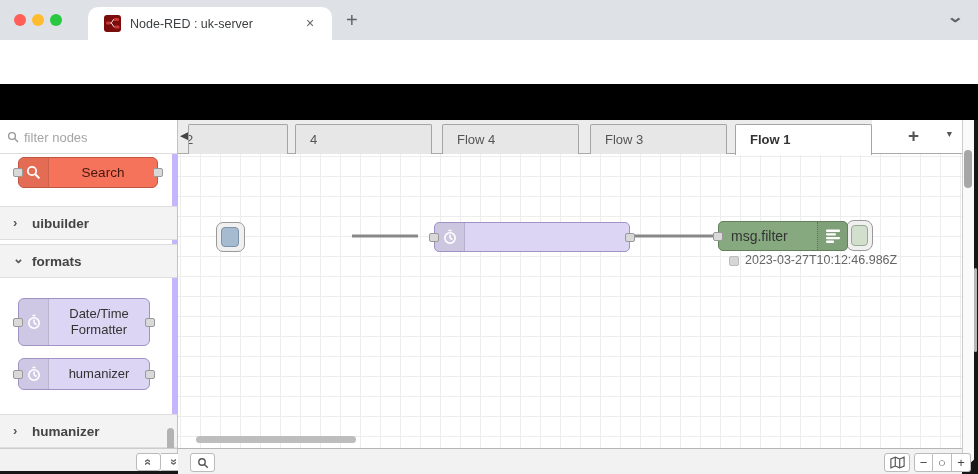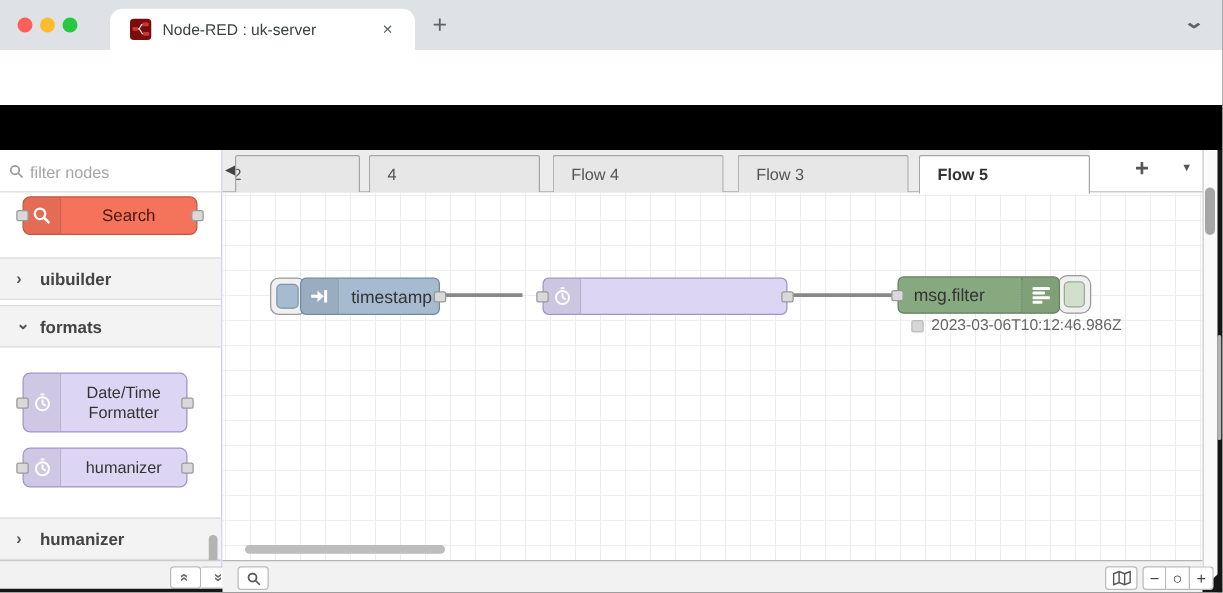--- a/index.html
+++ b/index.html
@@ -44,21 +44,21 @@
   .nr-header { left:0; top:84px; width:978px; height:36px; background:#000; }
   .brand { left:64px; top:93px; color:#fff; font-size:16px; letter-spacing:.2px; }
   .deploy { left:776px; top:89px; width:128px; height:26px; background:#3e3e3e; border-radius:3px; display:flex; align-items:center; }
   .deploy-label { color:#999; font-size:14px; margin-left:8px; }
   .deploy-caret { color:#888; font-size:10px; margin-left:14px; }
   .deploy-sep { width:1px; height:26px; background:#2c2c2c; margin-left:12px; }
   .burger { left:934px; top:94px; width:27px; height:18px; display:flex; flex-direction:column; justify-content:space-between; }
   .burger span { display:block; height:3.5px; background:#d9d9d9; border-radius:1px; }
 
   
-  .palette { left:0; top:120px; width:178px; height:354px; background:#fff; border-right:1px solid #c4b5fd; }
+  .palette { left:0; top:120px; width:178px; height:354px; background:#fff; border-right:6px solid #c4b5fd; }
   .filter-row { left:0; top:0; width:177px; height:34px; background:#fff; border-bottom:1px solid #ddd; }
   .filter-input { left:24px; top:7px; width:145px; height:20px; border:none; outline:none; font-size:13px; color:#555; font-family:"Liberation Sans",sans-serif; }
   .filter-input::placeholder { color:#a5a5a5; }
   .cat { left:0; width:177px; height:34px; background:#f3f3f3; border-top:1px solid #ddd; border-bottom:1px solid #ddd; }
   .cat-chev { left:13px; top:8px; color:#555; font-size:13px; font-weight:bold; }
   .cat-label { left:32px; top:9px; color:#444; font-size:13.5px; font-weight:bold; }
   .pal-node { border-radius:6px; border:1px solid; display:flex; }
   .pal-icon { width:30px; height:100%; display:flex; align-items:center; justify-content:center; background:rgba(0,0,0,0.06); border-right:1px solid rgba(0,0,0,0.1); border-radius:5px 0 0 5px; }
   .pal-label { flex:1; display:flex; flex-direction:column; align-items:center; justify-content:center; font-size:13px; color:#333; line-height:16px; }
   .search-node { left:18px; top:37px; width:140px; height:31px; background:#f4735a; border-color:#c05540; }
@@ -328,46 +328,35 @@
     <div class="abs flowtab ft1">
       <span class="ft-label">4</span>
     </div>
     <div class="abs flowtab ft2">
       <span class="ft-label">Flow 4</span>
     </div>
     <div class="abs flowtab ft3">
       <span class="ft-label">Flow 3</span>
     </div>
     <div class="abs flowtab ft-active">
-      <span class="ft-label">Flow 5</span>
+      <span class="ft-label">Flow 1</span>
     </div>
     <span class="abs addtab">+</span>
     <span class="abs tabmenu" style="transform:scale(0.8);">▼</span>
   </div>
 
   <div class="abs grid"></div>
 
   <svg class="abs wires">
     <path d="M174 82 C210 82 200 82 240 82" stroke="#888" stroke-width="3" fill="none"></path>
     <path d="M452 82 C490 82 500 82 540 82" stroke="#888" stroke-width="3" fill="none"></path>
   </svg>
 
   <div class="abs inj-btn-outer"></div>
   <div class="abs inj-btn-inner"></div>
-  <div class="abs flow-node inject-node">
-    <div class="fn-icon">
-      <svg width="15" height="14" viewBox="0 0 15 14">
-        <path d="M1 7 H7" stroke="#fff" stroke-width="2.4"></path>
-        <path d="M6 2.5 L11 7 L6 11.5 Z" fill="#fff"></path>
-        <path d="M12.5 2 V12" stroke="#fff" stroke-width="2.4"></path>
-      </svg>
-    </div>
-    <span class="fn-label">timestamp</span>
-    <span class="port" style="right:-6px;top:10px;"></span>
-  </div>
 
   <div class="abs flow-node fmt-node">
     <div class="fn-icon">
       <svg width="16" height="16" viewBox="0 0 16 16">
         <circle cx="8" cy="9" r="5.2" fill="none" stroke="#fff" stroke-width="1.6"></circle>
         <path d="M8 9 L8 5.5 M8 9 L10.5 10.5 M6.5 1.5 h3" stroke="#fff" stroke-width="1.5" fill="none"></path>
       </svg>
     </div>
     <span class="port" style="left:-6px;top:10px;"></span>
     <span class="port" style="right:-6px;top:10px;"></span>
@@ -381,21 +370,21 @@
       <svg width="16" height="15" viewBox="0 0 16 15">
         <rect x="1" y="0.5" width="14" height="2.4" rx="1" fill="#fff"></rect>
         <rect x="1" y="4.2" width="10" height="2.4" rx="1" fill="#fff"></rect>
         <rect x="1" y="7.9" width="14" height="2.4" rx="1" fill="#fff"></rect>
         <rect x="1" y="11.6" width="8" height="2.4" rx="1" fill="#fff"></rect>
       </svg>
     </div>
     <span class="port" style="left:-6px;top:10px;"></span>
   </div>
   <div class="abs status-dot"></div>
-  <span class="abs status-text">2023-03-06T10:12:46.986Z</span>
+  <span class="abs status-text">2023-03-27T10:12:46.986Z</span>
 
   <div class="abs hscroll"></div>
   <div class="abs vtrack"></div>
   <div class="abs vthumb"></div>
   <div class="abs edge-dark"></div>
   <div class="abs outer-thumb"></div>
   <div class="abs corner-dark"></div>
   <div class="abs bottom-edge"></div>
 
   <div class="abs cfooter">

